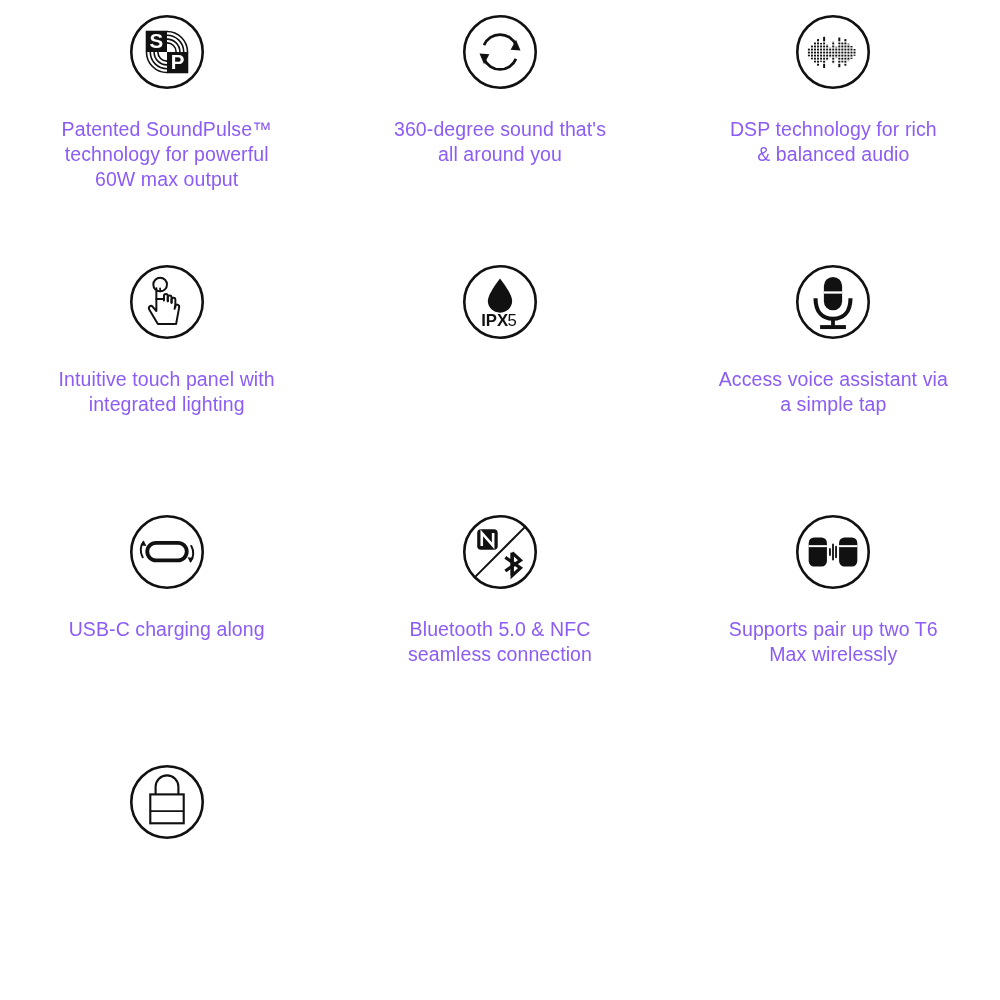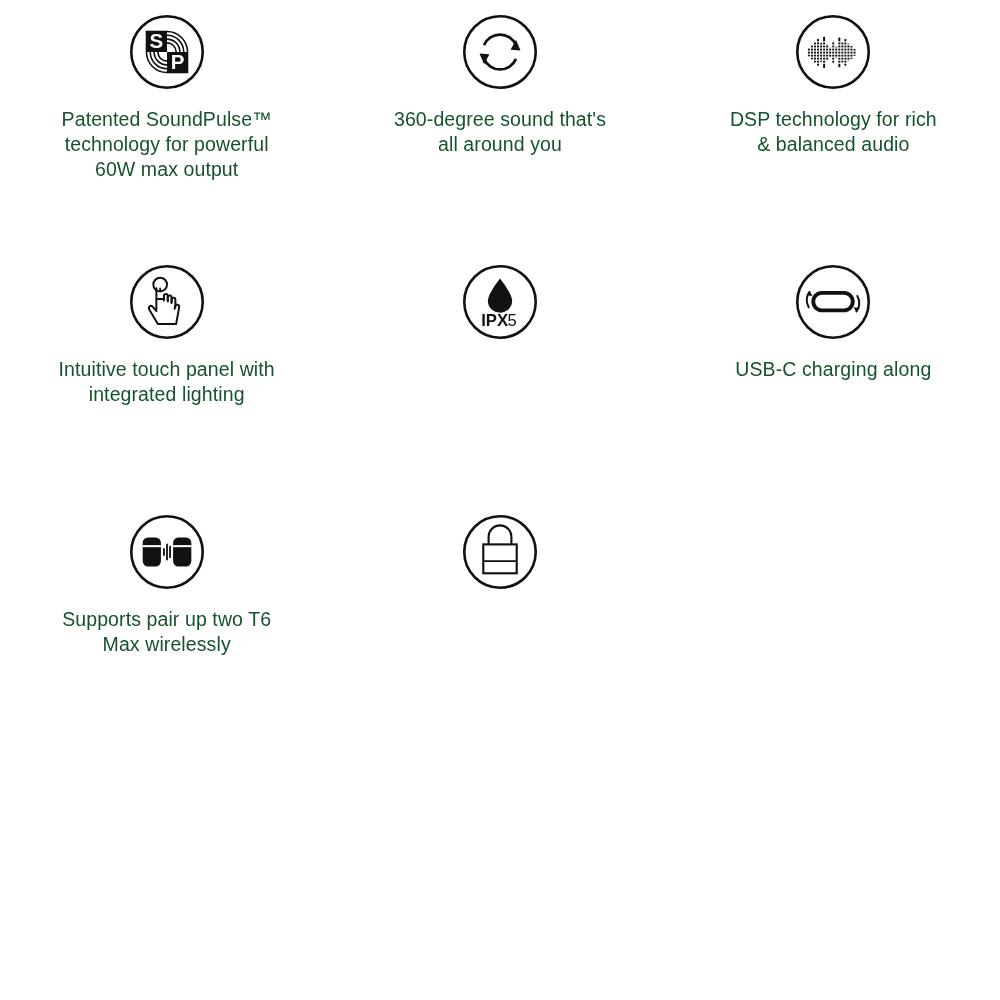--- a/index.html
+++ b/index.html
@@ -40,27 +40,27 @@
     flex: 0 0 auto;
   }
 
   .icon-wrap svg {
     display: block;
     width: 76px;
     height: 76px;
   }
 
   .feature-caption {
-    margin-top: 17px;
+    margin-top: 27px;
     width: 100%;
     max-width: 290px;
     text-align: center;
     font-size: 19.5px;
     line-height: 25px;
-    color: #14532d;
+    color: #8b5cf6;
     font-family: "Liberation Sans", sans-serif;
     letter-spacing: 0.1px;
     white-space: pre-line;
   }
 </style>
 </head>
 <body>
 
 <div id="feature-grid">
 
@@ -166,35 +166,66 @@
     <span class="icon-wrap">
       <svg viewBox="0 0 100 100" xmlns="http://www.w3.org/2000/svg">
         <circle cx="50" cy="50" r="47" fill="none" stroke="#111" stroke-width="3.4"></circle>
         <path d="M50 19 C50 19 34 39 34 48.5 C34 57.5 41.2 64 50 64 C58.8 64 66 57.5 66 48.5 C66 39 50 19 50 19 Z" fill="#111"></path>
         <text x="43" y="82" font-family="'Liberation Sans', sans-serif" font-size="22" font-weight="bold" fill="#111" text-anchor="middle">IPX</text>
         <text x="66" y="82" font-family="'Liberation Sans', sans-serif" font-size="22" font-weight="normal" fill="#111" text-anchor="middle">5</text>
       </svg>
     </span>
   </div>
 
+  <div class="feature-cell">
+    <span class="icon-wrap">
+      <svg viewBox="0 0 100 100" xmlns="http://www.w3.org/2000/svg">
+        <circle cx="50" cy="50" r="47" fill="none" stroke="#111" stroke-width="3.4"></circle>
+        <rect x="38" y="17" width="24" height="44" rx="12" fill="#111"></rect>
+        <rect x="38" y="36" width="24" height="3" fill="#ffffff"></rect>
+        <path d="M27 45 C27 64 37 72 50 72 C63 72 73 64 73 45" fill="none" stroke="#111" stroke-width="5.4" stroke-linecap="butt"></path>
+        <line x1="50" y1="70" x2="50" y2="81" stroke="#111" stroke-width="5"></line>
+        <line x1="33" y1="83" x2="67" y2="83" stroke="#111" stroke-width="5.2" stroke-linecap="butt"></line>
+      </svg>
+    </span>
+    <div class="feature-caption">Access voice assistant via
+a simple tap</div>
+  </div>
 
   <div class="feature-cell">
     <span class="icon-wrap">
       <svg viewBox="0 0 100 100" xmlns="http://www.w3.org/2000/svg">
         <circle cx="50" cy="50" r="47" fill="none" stroke="#111" stroke-width="3.4"></circle>
         <rect x="24" y="38" width="52" height="23" rx="11.5" fill="none" stroke="#111" stroke-width="5"></rect>
         <path d="M18 57 C14 50 15 42 19 37" fill="none" stroke="#111" stroke-width="2.6" stroke-linecap="round"></path>
         <polygon points="19,35 23,42 15,41" fill="#111"></polygon>
         <path d="M82 42 C86 49 85 57 81 62" fill="none" stroke="#111" stroke-width="2.6" stroke-linecap="round"></path>
         <polygon points="81,64 77,57 85,58" fill="#111"></polygon>
       </svg>
     </span>
     <div class="feature-caption">USB-C charging along</div>
   </div>
 
+  <div class="feature-cell">
+    <span class="icon-wrap">
+      <svg viewBox="0 0 100 100" xmlns="http://www.w3.org/2000/svg">
+        <circle cx="50" cy="50" r="47" fill="none" stroke="#111" stroke-width="3.4"></circle>
+        <line x1="17" y1="83" x2="83" y2="17" stroke="#111" stroke-width="2.6"></line>
+        <rect x="20" y="20" width="27" height="27" rx="5" fill="#111"></rect>
+        <path d="M26 42 L26 25 L41 42 L41 25" fill="none" stroke="#ffffff" stroke-width="3.4" stroke-linejoin="miter" stroke-linecap="butt"></path>
+        <g stroke="#111" stroke-width="4.2" fill="none" stroke-linecap="butt" stroke-linejoin="miter">
+          <path d="M66 51 L66 81 L77 71 L57 57"></path>
+          <path d="M66 51 L66 81"></path>
+          <path d="M66 51 L77 61 L57 75"></path>
+        </g>
+      </svg>
+    </span>
+    <div class="feature-caption">Bluetooth 5.0 &amp; NFC
+seamless connection</div>
+  </div>
 
   <div class="feature-cell">
     <span class="icon-wrap">
       <svg viewBox="0 0 100 100" xmlns="http://www.w3.org/2000/svg">
         <circle cx="50" cy="50" r="47" fill="none" stroke="#111" stroke-width="3.4"></circle>
         <rect x="18" y="31" width="24" height="38" rx="7" fill="#111"></rect>
         <rect x="18" y="41" width="24" height="2.6" fill="#ffffff"></rect>
         <rect x="58" y="31" width="24" height="38" rx="7" fill="#111"></rect>
         <rect x="58" y="41" width="24" height="2.6" fill="#ffffff"></rect>
         <g stroke="#111" stroke-width="2.4" stroke-linecap="round">

